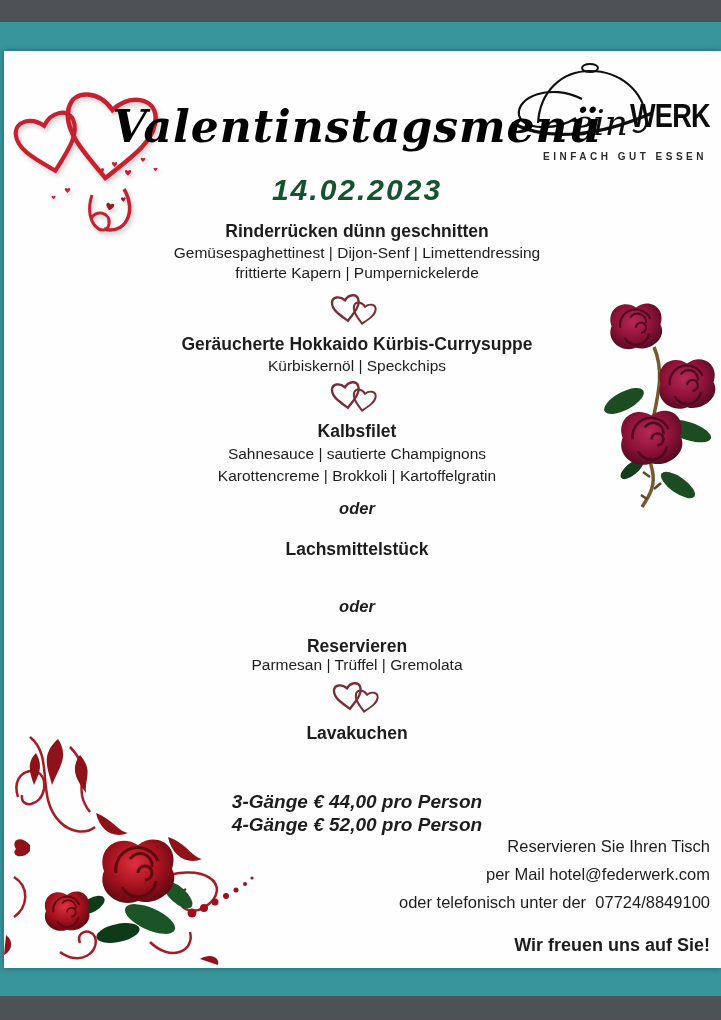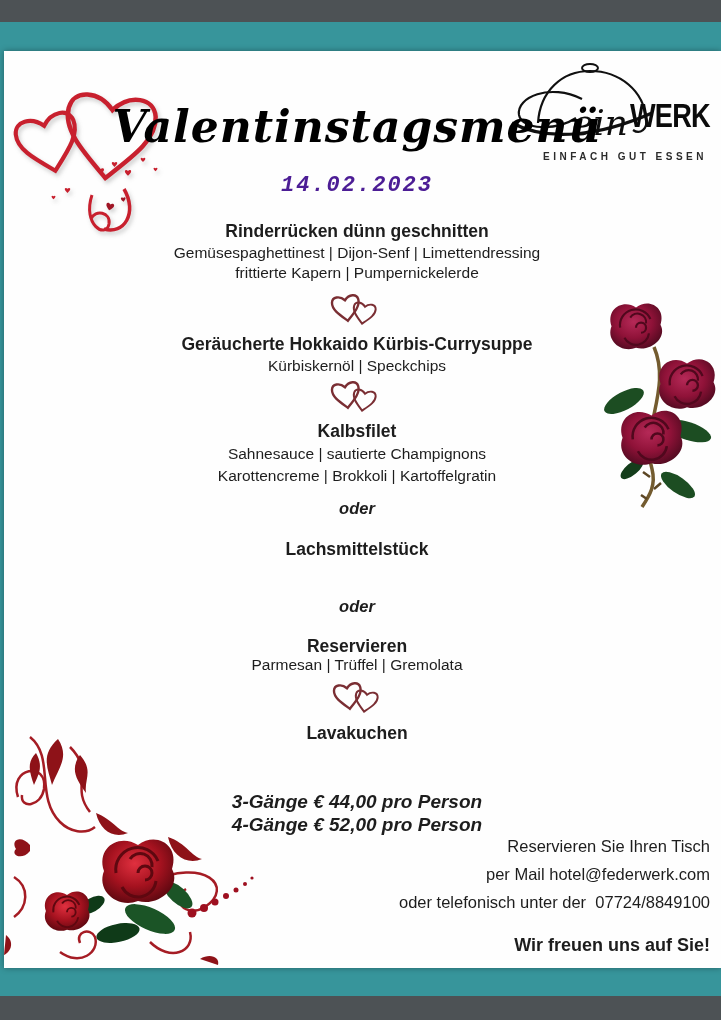--- a/index.html
+++ b/index.html
@@ -4,22 +4,22 @@
 <style>
   html,body{margin:0;padding:0;width:721px;height:1020px;overflow:hidden;
     font-family:"Liberation Sans",sans-serif;background:#4D5255;}
   .teal-frame{position:absolute;left:0;top:22px;width:721px;height:974px;background:#37959B;}
   .page{position:absolute;left:4px;top:51px;width:717px;height:917px;background:#FEFEFE;
     overflow:hidden;box-shadow:0 0 6px rgba(0,0,0,.35);}
   .abs{position:absolute;}
   .col{position:absolute;left:58px;width:590px;text-align:center;color:#1D1D1D;}
   .script-title{font-family:"DejaVu Serif",serif;font-style:italic;font-weight:bold;
     color:#000000;font-size:44px;letter-spacing:1px;}
-  .script-date{font-family:Liberation Mono, monospace;font-style:italic;font-weight:bold;
-    color:#4c1d95;font-size:22px;letter-spacing:2px;}
+  .script-date{font-family:Liberation Sans, sans-serif;font-style:italic;font-weight:bold;
+    color:#14532d;font-size:30px;letter-spacing:2px;}
   .cname{font-size:17.5px;font-weight:bold;line-height:21px;}
   .cline{font-size:15.5px;line-height:20px;}
   .oder{font-size:16.5px;font-weight:bold;font-style:italic;}
   .price{font-size:19px;font-weight:bold;font-style:italic;}
   .res{position:absolute;right:11px;text-align:right;font-size:16.5px;color:#1D1D1D;white-space:pre-wrap;}
   .closing{font-size:18px;font-weight:bold;}
   .tagline{margin-top:2px;padding-left:34px;width:178px;text-align:center;
     font-size:10px;letter-spacing:3.5px;color:#2B2B2B;font-weight:bold;white-space:nowrap;}
   svg{display:block;}
   .soft{filter:drop-shadow(2px 3px 2px rgba(60,60,60,.25));}

